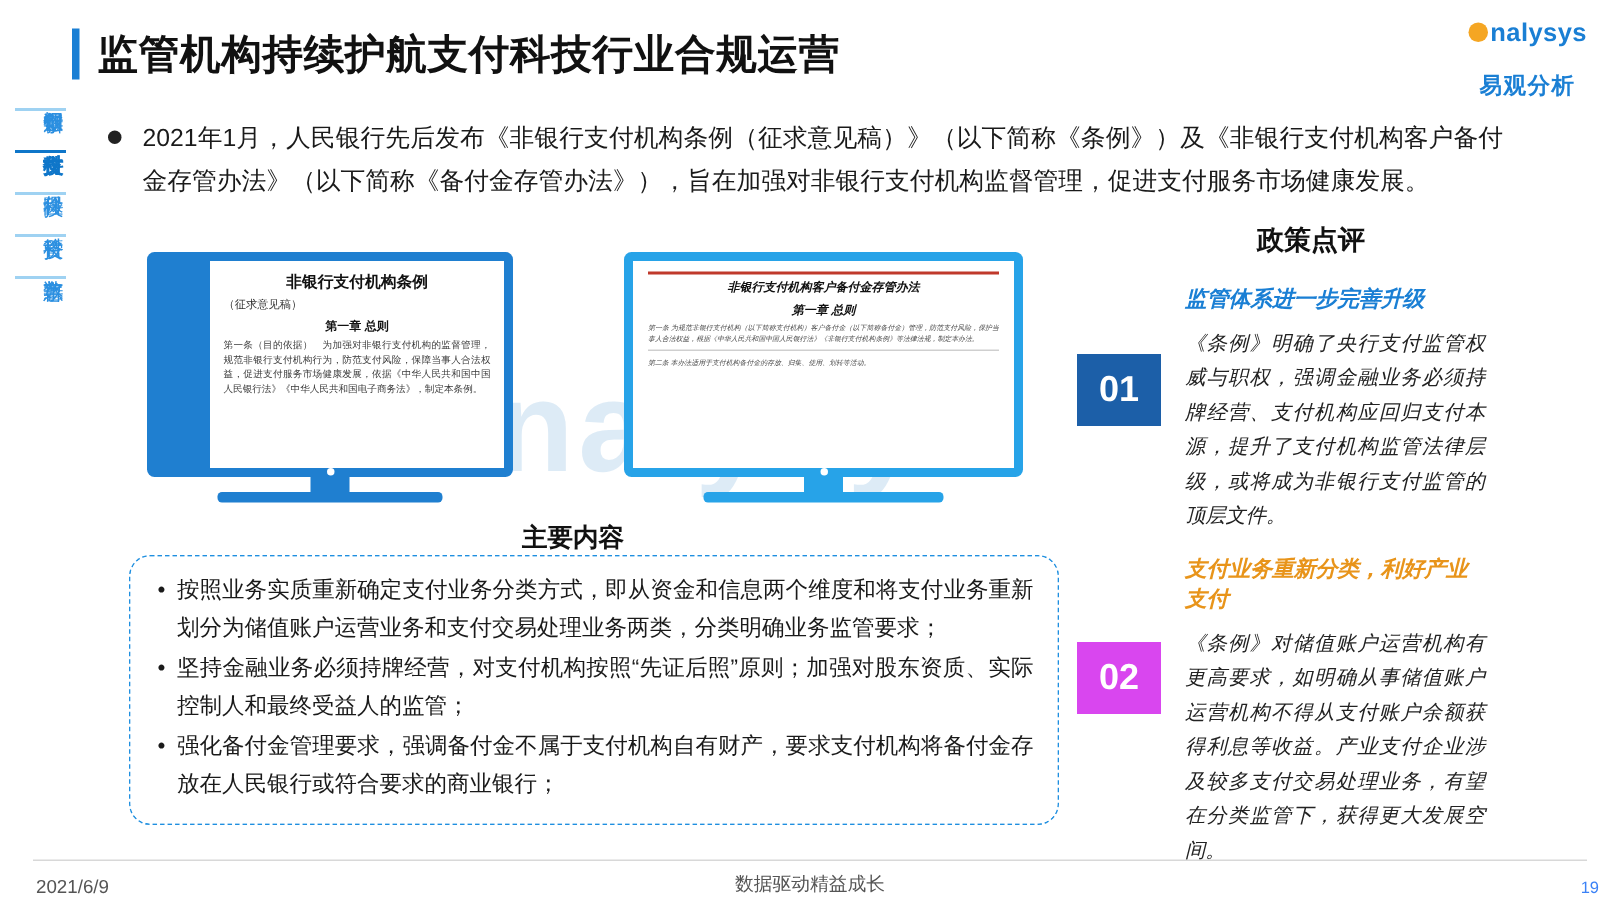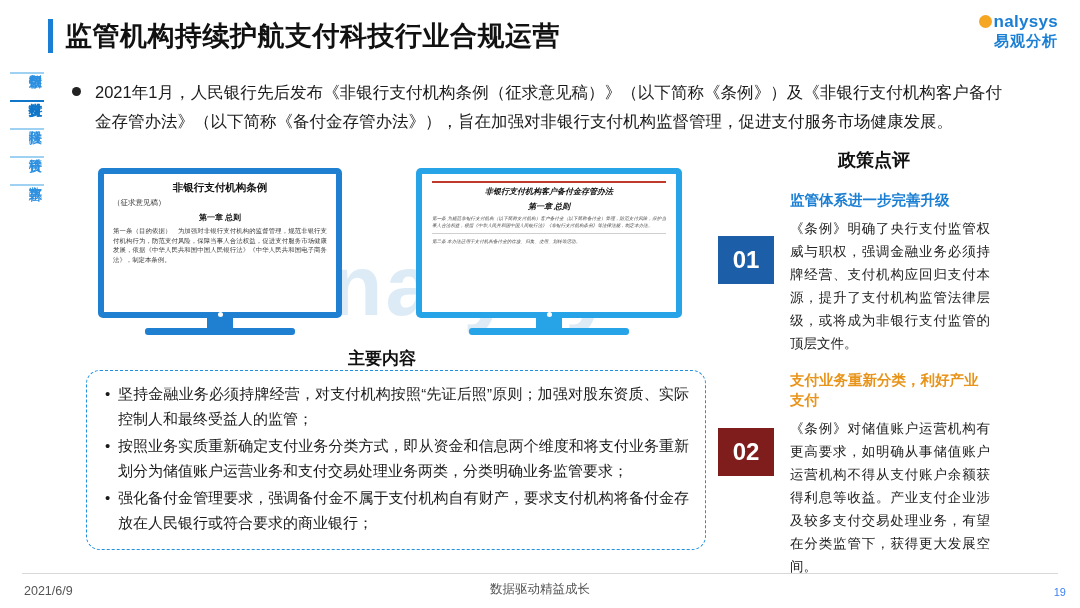--- a/index.html
+++ b/index.html
@@ -79,26 +79,25 @@
   }
   .logo-dot {
     display: inline-block;
     width: 13px; height: 13px;
     border-radius: 50%;
     background: #f5a623;
     margin-right: 2px;
     vertical-align: -1px;
   }
   .logo-sub {
-    margin-top: 0;
+    margin-top: 16px;
     font-size: 15px;
     color: #1a7fd4;
     font-weight: bold;
     letter-spacing: 1px;
-    text-align: right;
   }
 
   
   .intro {
     position: absolute;
     left: 72px; top: 78px;
     width: 930px;
     display: flex;
   }
   .bullet-dot {
@@ -139,20 +138,21 @@
   #monitor-left .screen {
     height: 150px;
     background: #1f7fd0;
     padding: 6px;
   }
   #monitor-left .paper {
     background: #ffffff;
     height: 100%;
     padding: 7px 9px 0 9px;
     overflow: hidden;
+    margin-left: 36px;
   }
   #monitor-left .stand-neck { background: #1f7fd0; }
   #monitor-left .stand-base { background: #1f7fd0; width: 150px; }
   .monitor .dot {
     width: 5px; height: 5px;
     border-radius: 50%;
     background: #ffffff;
     position: absolute;
     left: 50%; margin-left: -2.5px;
     bottom: 1px;
@@ -283,33 +283,34 @@
     position: absolute;
     width: 56px; height: 48px;
     color: #fff;
     font-size: 24px;
     font-weight: bold;
     display: flex;
     align-items: center;
     justify-content: center;
   }
   #badge-01 { left: 718px; top: 236px; background: #1c5fa8; }
-  #badge-02 { left: 718px; top: 428px; background: #7f1d1d; }
+  #badge-02 { left: 718px; top: 428px; background: #d946ef; }
 
   
   .policy-title {
     position: absolute;
     left: 838px; top: 148px;
     font-size: 18px;
     font-weight: bold;
     color: #111;
   }
   .comment {
     position: absolute;
     width: 200px;
+    font-style: italic;
   }
   #comment-1 { left: 790px; top: 190px; }
   #comment-2 { left: 790px; top: 370px; }
   .comment-head {
     font-size: 14.5px;
     font-weight: bold;
     color: #1a7fd4;
     margin-bottom: 7px;
     line-height: 20px;
   }
@@ -415,22 +416,22 @@
     </div>
     <div class="dot"></div>
   </div>
   <div class="stand-neck"></div>
   <div class="stand-base"></div>
 </div>
 
 <div class="main-label">主要内容</div>
 <div class="content-box">
   <ul>
+    <li>按照业务实质重新确定支付业务分类方式，即从资金和信息两个维度和将支付业务重新划分为储值账户运营业务和支付交易处理业务两类，分类明确业务监管要求；</li>
     <li>坚持金融业务必须持牌经营，对支付机构按照“先证后照”原则；加强对股东资质、实际控制人和最终受益人的监管；</li>
-    <li>按照业务实质重新确定支付业务分类方式，即从资金和信息两个维度和将支付业务重新划分为储值账户运营业务和支付交易处理业务两类，分类明确业务监管要求；</li>
     <li>强化备付金管理要求，强调备付金不属于支付机构自有财产，要求支付机构将备付金存放在人民银行或符合要求的商业银行；</li>
   </ul>
 </div>
 
 <div class="badge" id="badge-01">01</div>
 <div class="badge" id="badge-02">02</div>
 
 <div class="policy-title">政策点评</div>
 
 <div class="comment" id="comment-1">

